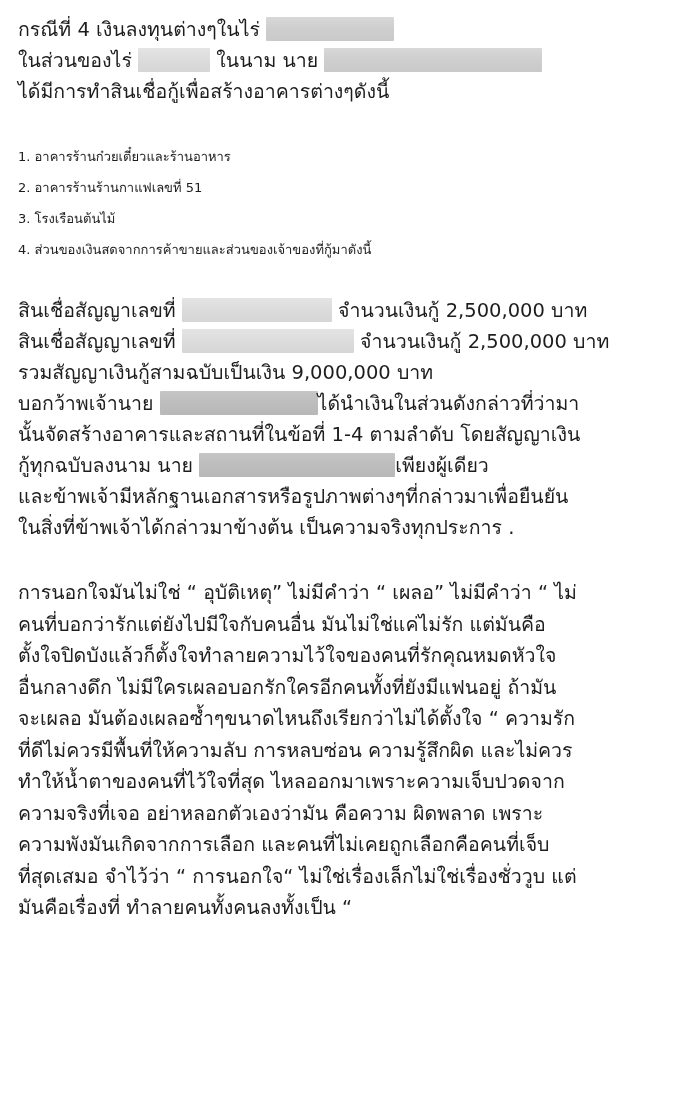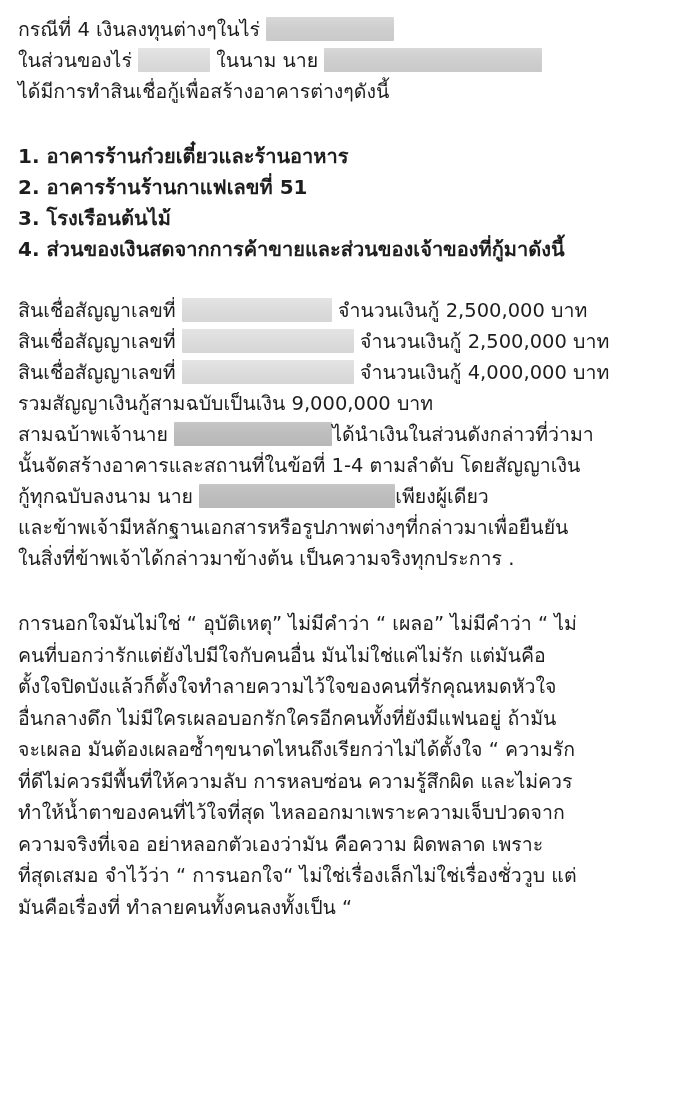--- a/index.html
+++ b/index.html
@@ -44,21 +44,21 @@
     background: linear-gradient(180deg, #d8d8d8 0%, #cfcfcf 45%, #c9c9c9 100%);
   }
   .redact.tall { height: 24px; vertical-align: -5px; }
   .redact.light {
     background: linear-gradient(180deg, #e4e4e4 0%, #dcdcdc 50%, #d6d6d6 100%);
   }
   .redact.dark {
     background: linear-gradient(180deg, #c6c6c6 0%, #bdbdbd 50%, #b8b8b8 100%);
   }
   .inline-txt { white-space: pre; }
-  .list-line { font-size: 20px; line-height: 31px; font-weight: bold; }
+  .list-line { font-size: 13px; line-height: 31px; }
   .body-text { font-size: 19.5px; line-height: 31.5px; }
 </style>
 </head>
 <body>
 
 <div class="page">
 
   <div class="block">
     <div class="line"><span class="inline-txt">กรณีที่ 4 เงินลงทุนต่างๆในไร่ </span><span class="redact tall" style="width:128px;"></span></div>
     <div class="line"><span class="inline-txt">ในส่วนของไร่ </span><span class="redact tall light" style="width:72px;"></span><span class="inline-txt"> ในนาม นาย </span><span class="redact tall" style="width:218px;"></span></div>
@@ -72,40 +72,40 @@
     <div class="list-line">2. อาคารร้านร้านกาแฟเลขที่ 51</div>
     <div class="list-line">3. โรงเรือนต้นไม้</div>
     <div class="list-line">4. ส่วนของเงินสดจากการค้าขายและส่วนของเจ้าของที่กู้มาดังนี้</div>
   </div>
 
   <div class="para-gap-md"></div>
 
   <div class="block">
     <div class="line"><span class="inline-txt">สินเชื่อสัญญาเลขที่ </span><span class="redact tall light" style="width:150px;"></span><span class="inline-txt"> จำนวนเงินกู้ 2,500,000 บาท</span></div>
     <div class="line"><span class="inline-txt">สินเชื่อสัญญาเลขที่ </span><span class="redact tall light" style="width:172px;"></span><span class="inline-txt"> จำนวนเงินกู้ 2,500,000 บาท</span></div>
-    <div class="line"><span class="inline-txt">สินเชื่อสัญญาเลขที่ </span><span class="redact tall light" style="width:172px;"></span><span class="inline-txt"> จำนวนเงินกู้ 4,000,000 บาท</span></div>
     <div class="line">รวมสัญญาเงินกู้สามฉบับเป็นเงิน 9,000,000 บาท</div>
   </div>
 
   <div class="block">
-    <div class="line"><span class="inline-txt">สามฉบ้าพเจ้านาย </span><span class="redact tall dark" style="width:158px;"></span><span class="inline-txt">ได้นำเงินในส่วนดังกล่าวที่ว่ามา</span></div>
+    <div class="line"><span class="inline-txt">บอกว้าพเจ้านาย </span><span class="redact tall dark" style="width:158px;"></span><span class="inline-txt">ได้นำเงินในส่วนดังกล่าวที่ว่ามา</span></div>
     <div class="line">นั้นจัดสร้างอาคารและสถานที่ในข้อที่ 1-4 ตามลำดับ โดยสัญญาเงิน</div>
     <div class="line"><span class="inline-txt">กู้ทุกฉบับลงนาม นาย </span><span class="redact tall dark" style="width:196px;"></span><span class="inline-txt">เพียงผู้เดียว</span></div>
     <div class="line">และข้าพเจ้ามีหลักฐานเอกสารหรือรูปภาพต่างๆที่กล่าวมาเพื่อยืนยัน</div>
     <div class="line">ในสิ่งที่ข้าพเจ้าได้กล่าวมาข้างต้น เป็นความจริงทุกประการ .</div>
   </div>
 
   <div class="para-gap-lg"></div>
 
   <div class="block">
     <div class="body-text">การนอกใจมันไม่ใช่ “ อุบัติเหตุ” ไม่มีคำว่า “ เผลอ” ไม่มีคำว่า “ ไม่</div>
     <div class="body-text">คนที่บอกว่ารักแต่ยังไปมีใจกับคนอื่น มันไม่ใช่แค่ไม่รัก แต่มันคือ</div>
     <div class="body-text">ตั้งใจปิดบังแล้วก็ตั้งใจทำลายความไว้ใจของคนที่รักคุณหมดหัวใจ</div>
     <div class="body-text">อื่นกลางดึก ไม่มีใครเผลอบอกรักใครอีกคนทั้งที่ยังมีแฟนอยู่ ถ้ามัน</div>
     <div class="body-text">จะเผลอ มันต้องเผลอซ้ำๆขนาดไหนถึงเรียกว่าไม่ได้ตั้งใจ “ ความรัก</div>
     <div class="body-text">ที่ดีไม่ควรมีพื้นที่ให้ความลับ การหลบซ่อน ความรู้สึกผิด และไม่ควร</div>
     <div class="body-text">ทำให้น้ำตาของคนที่ไว้ใจที่สุด ไหลออกมาเพราะความเจ็บปวดจาก</div>
     <div class="body-text">ความจริงที่เจอ อย่าหลอกตัวเองว่ามัน คือความ ผิดพลาด เพราะ</div>
+    <div class="body-text">ความพังมันเกิดจากการเลือก และคนที่ไม่เคยถูกเลือกคือคนที่เจ็บ</div>
     <div class="body-text">ที่สุดเสมอ จำไว้ว่า “ การนอกใจ“ ไม่ใช่เรื่องเล็กไม่ใช่เรื่องชั่ววูบ แต่</div>
     <div class="body-text">มันคือเรื่องที่ ทำลายคนทั้งคนลงทั้งเป็น “</div>
   </div>
 
 </div>
 
 </body></html>

